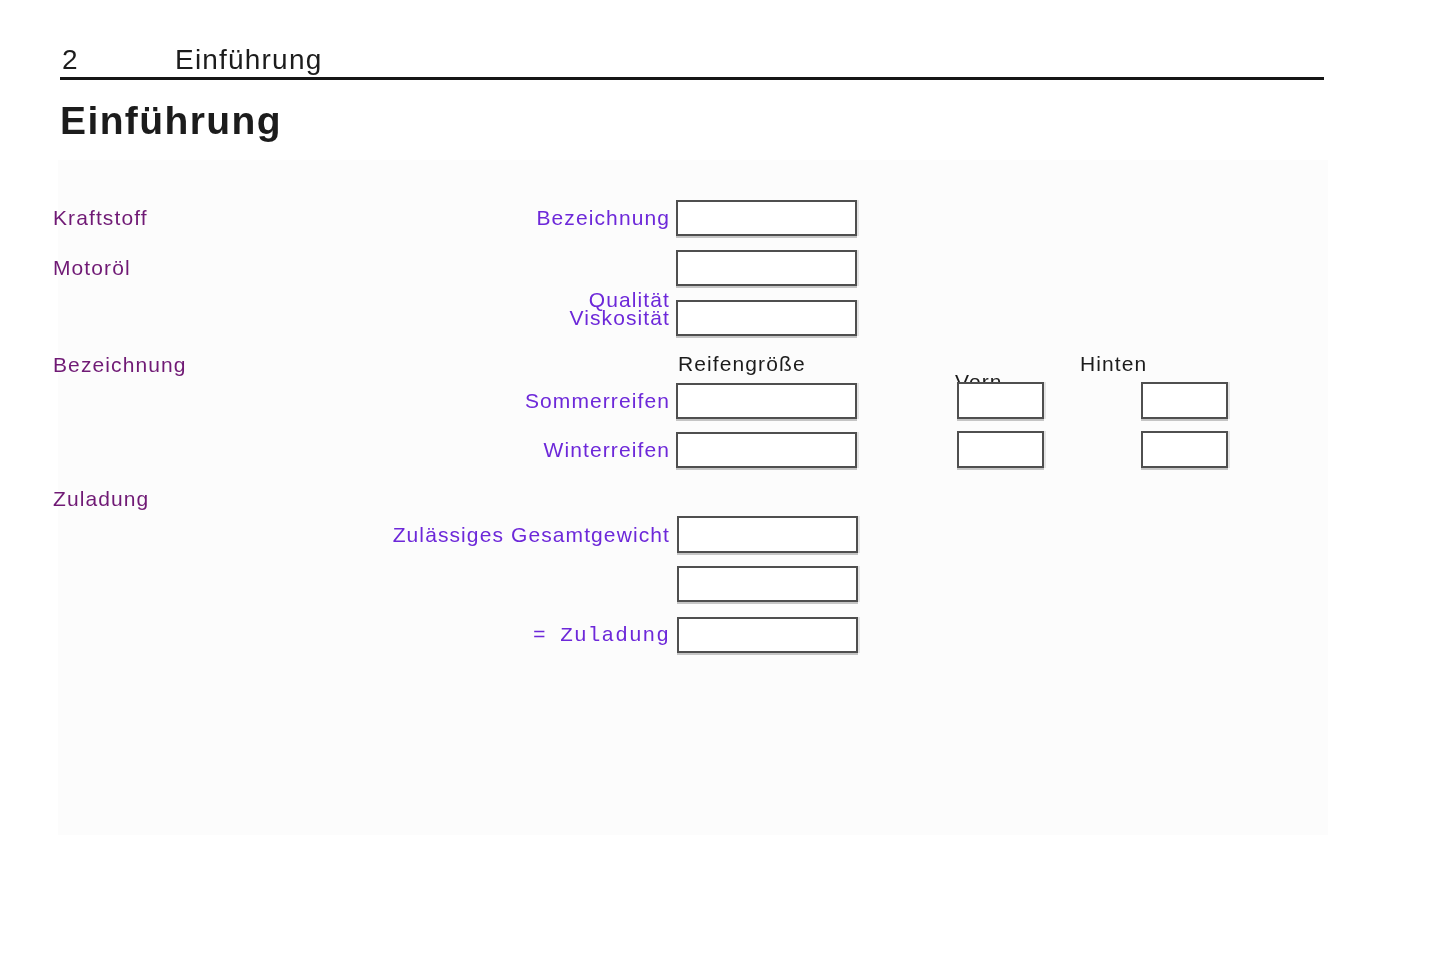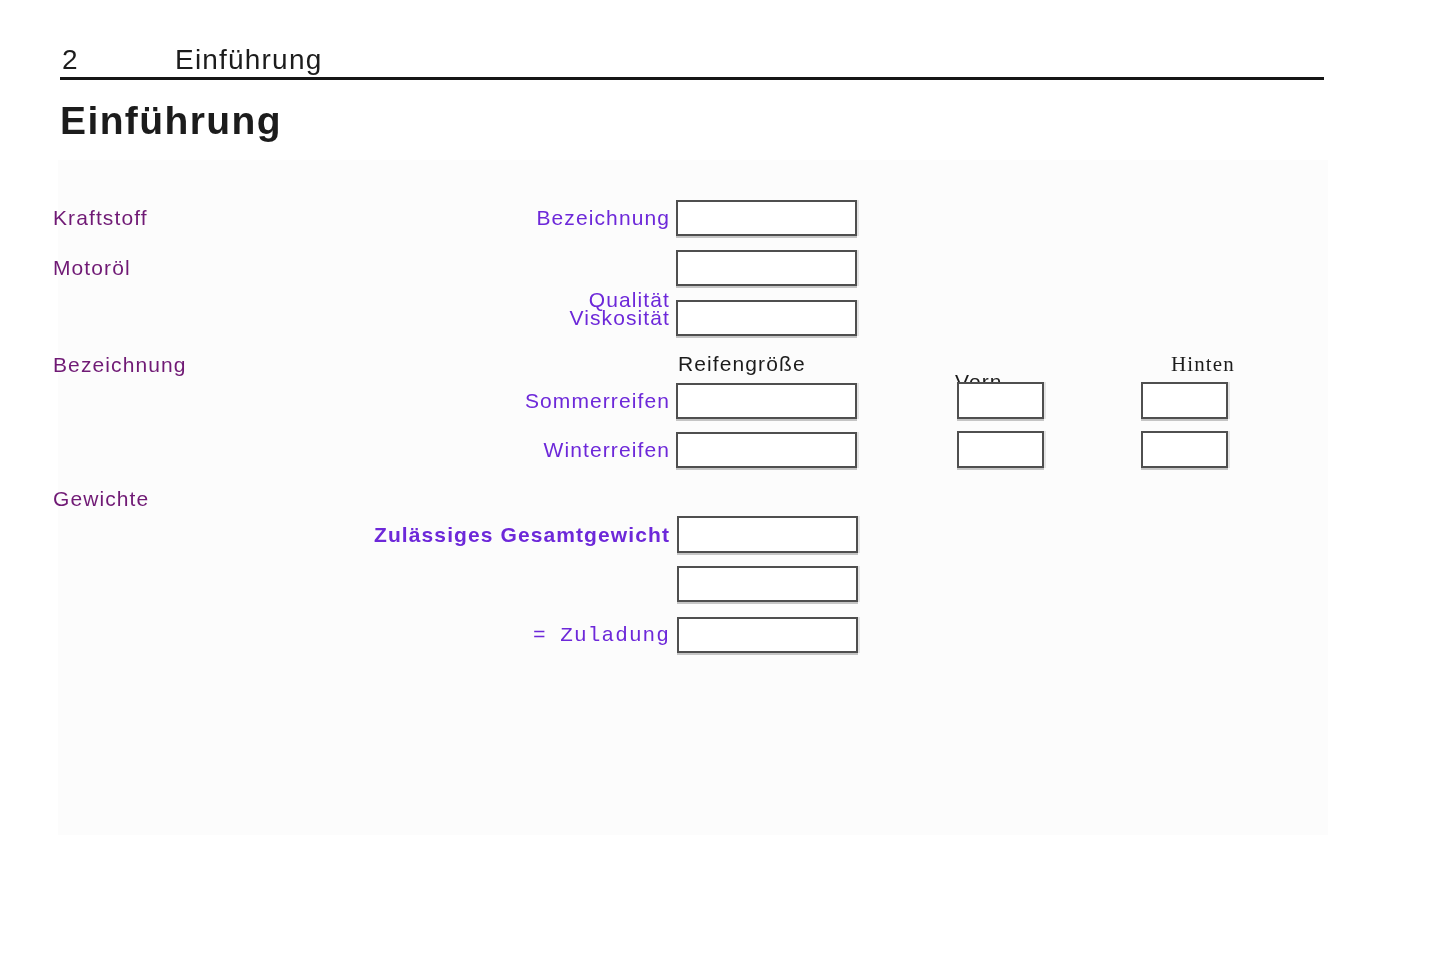--- a/index.html
+++ b/index.html
@@ -75,46 +75,46 @@
   <div class="hdr-title">Einführung</div>
   <div class="hdr-rule"></div>
 
   <div class="page-title">Einführung</div>
 
   <div class="panel"></div>
 
   <div class="sec-label" style="top:205px;">Kraftstoff</div>
   <div class="sec-label" style="top:255px;">Motoröl</div>
   <div class="sec-label" style="top:352px;">Bezeichnung</div>
-  <div class="sec-label" style="top:486px;">Gewichte</div>
+  <div class="sec-label" style="top:486px;">Zuladung</div>
 
   <div class="f-label" style="top:205px;">Bezeichnung</div>
   <input class="fbox" style="left: 676px; top: 200px;" type="text" value="">
 
   <div class="f-label" style="top:255px;margin-top:32px;">Qualität</div>
   <input class="fbox" style="left: 676px; top: 250px;" type="text" value="">
 
   <div class="f-label" style="top:305px;">Viskosität</div>
   <input class="fbox" style="left: 676px; top: 300px;" type="text" value="">
 
   <div class="col-hdr" style="left:678px;top:351px;">Reifengröße</div>
   <div class="col-hdr" style="left:955px;top:369px;">Vorn</div>
-  <div class="col-hdr" style="left:1171px;top:351px;font-family:Liberation Serif, serif;">Hinten</div>
+  <div class="col-hdr" style="left:1080px;top:351px;">Hinten</div>
 
   <div class="f-label" style="top:388px;text-align:right;">Sommerreifen</div>
   <input class="fbox" style="left: 676px; top: 383px;" type="text" value="">
   <input class="fbox small" style="left: 957px; top: 382px;" type="text" value="">
   <input class="fbox small" style="left: 1141px; top: 382px;" type="text" value="">
 
   <div class="f-label" style="top:437px;">Winterreifen</div>
   <input class="fbox" style="left: 676px; top: 432px;" type="text" value="">
   <input class="fbox small" style="left: 957px; top: 431px;" type="text" value="">
   <input class="fbox small" style="left: 1141px; top: 431px;" type="text" value="">
 
-  <div class="f-label" style="top:522px;font-weight:bold;">Zulässiges Gesamtgewicht</div>
+  <div class="f-label" style="top:522px;">Zulässiges Gesamtgewicht</div>
   <input class="fbox" style="left: 677px; top: 516px; height: 37px;" type="text" value="">
 
   <input class="fbox" style="left: 677px; top: 566px;" type="text" value="">
 
   <div class="f-label" style="top:623px;font-family:Liberation Mono, monospace;">= Zuladung</div>
   <input class="fbox" style="left: 677px; top: 617px;" type="text" value="">
 
 </div>
 
 </body></html>

